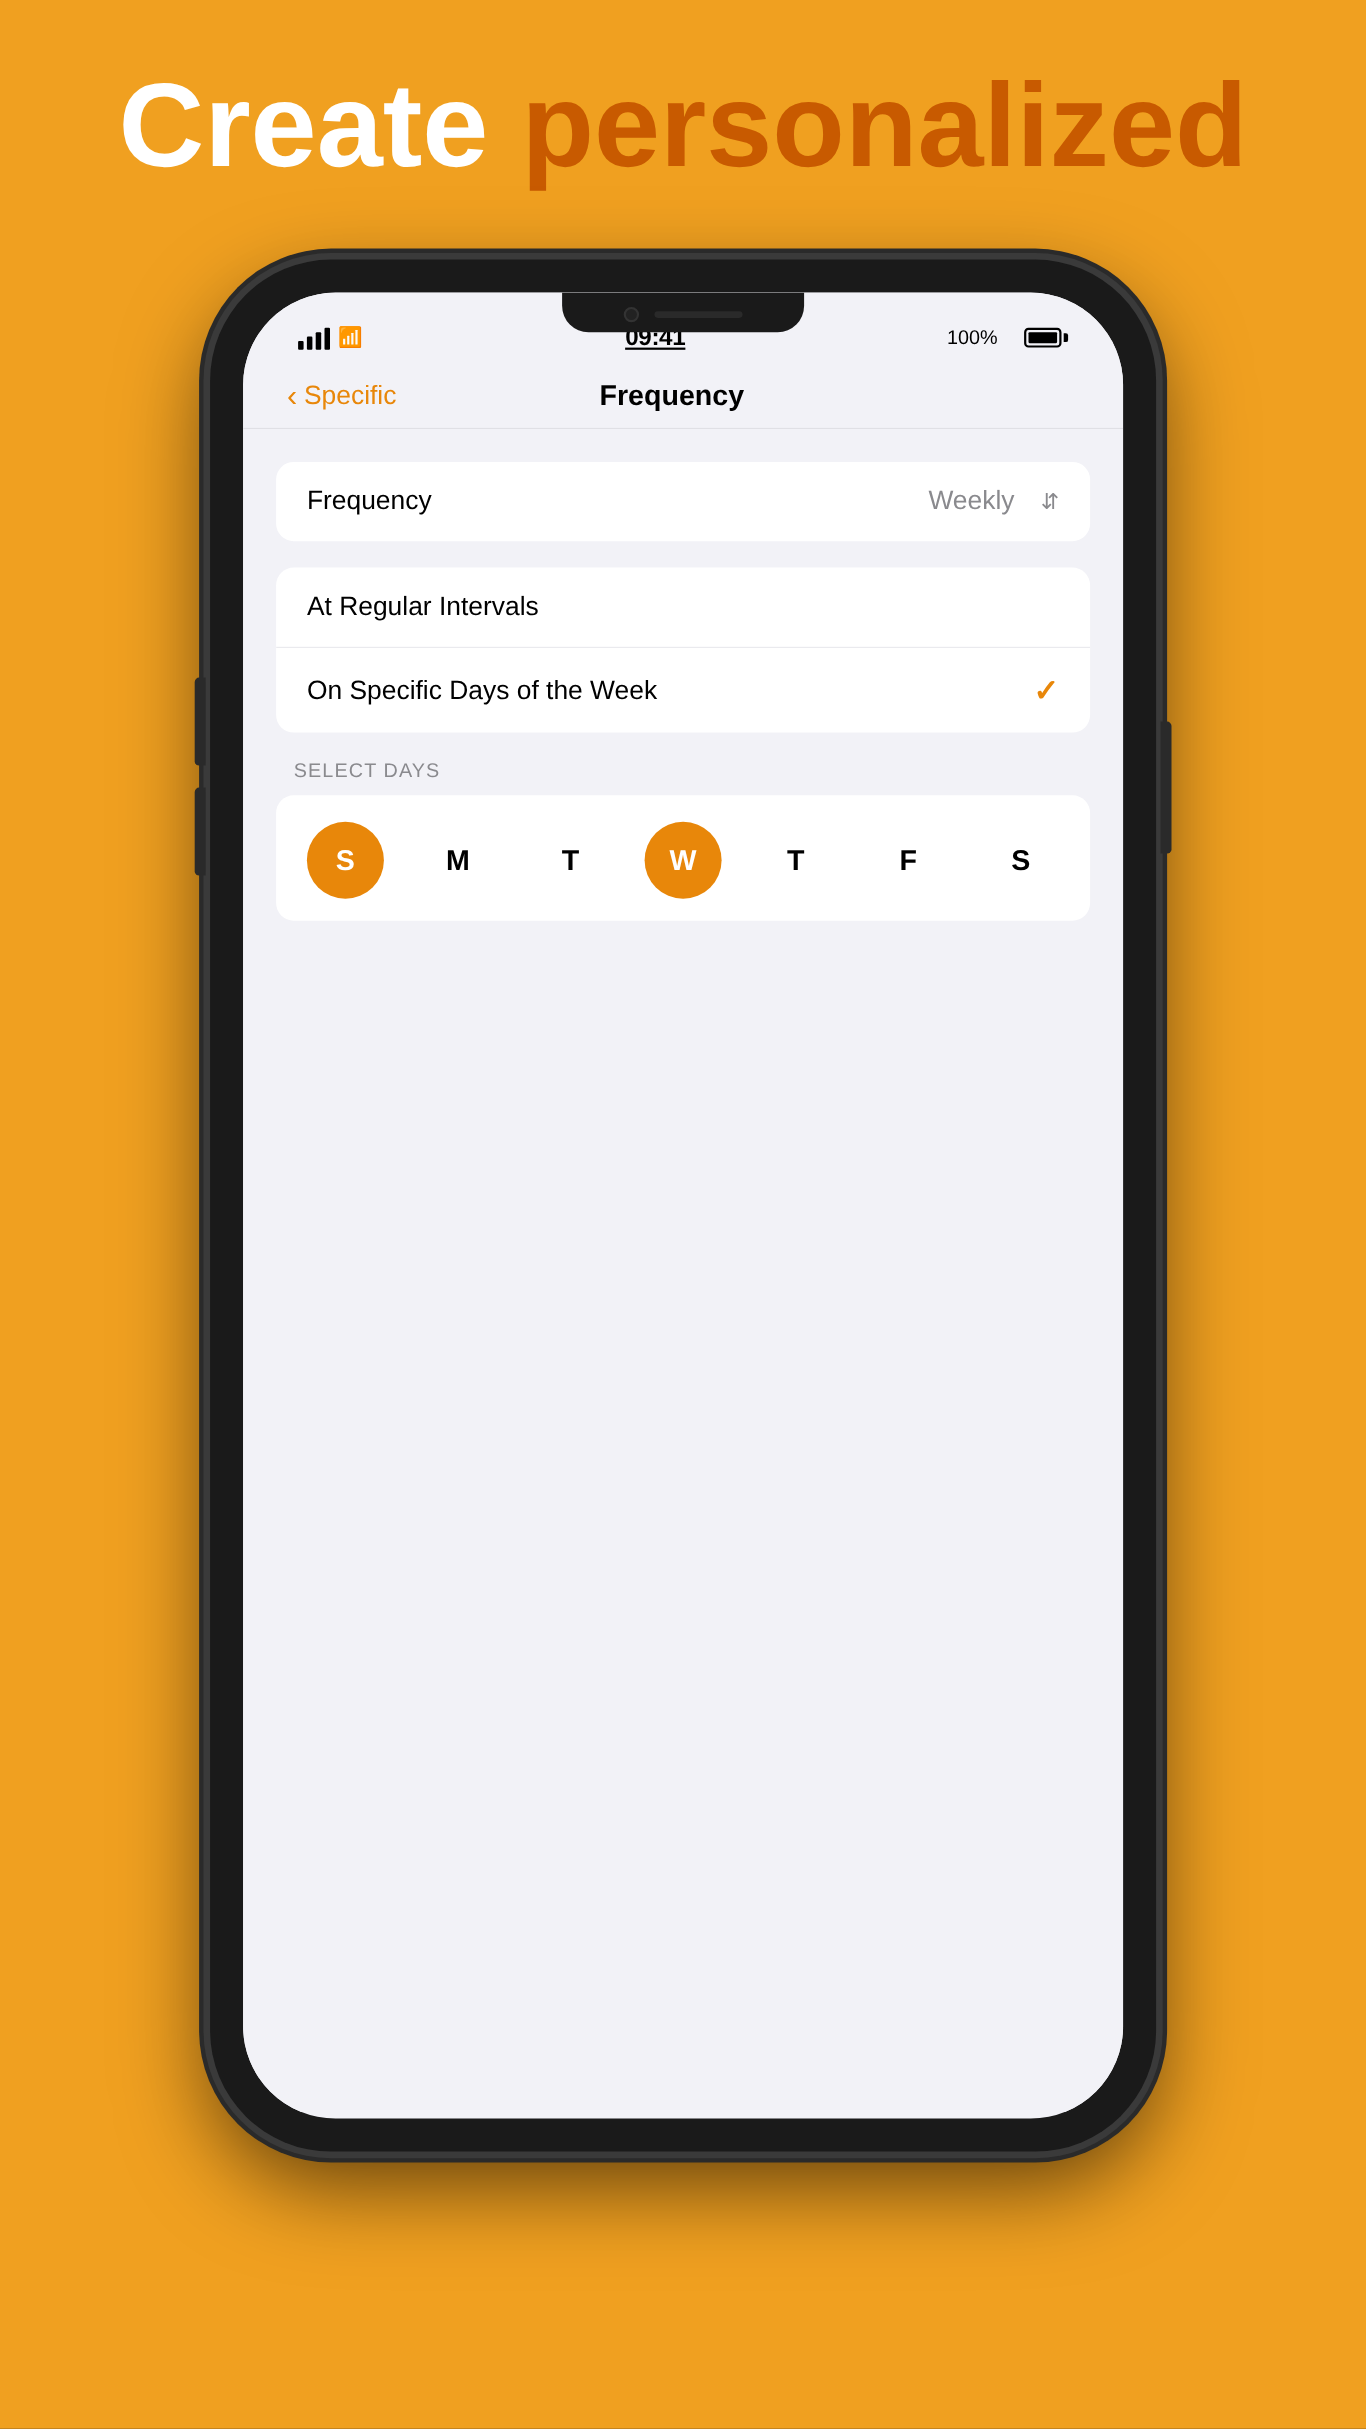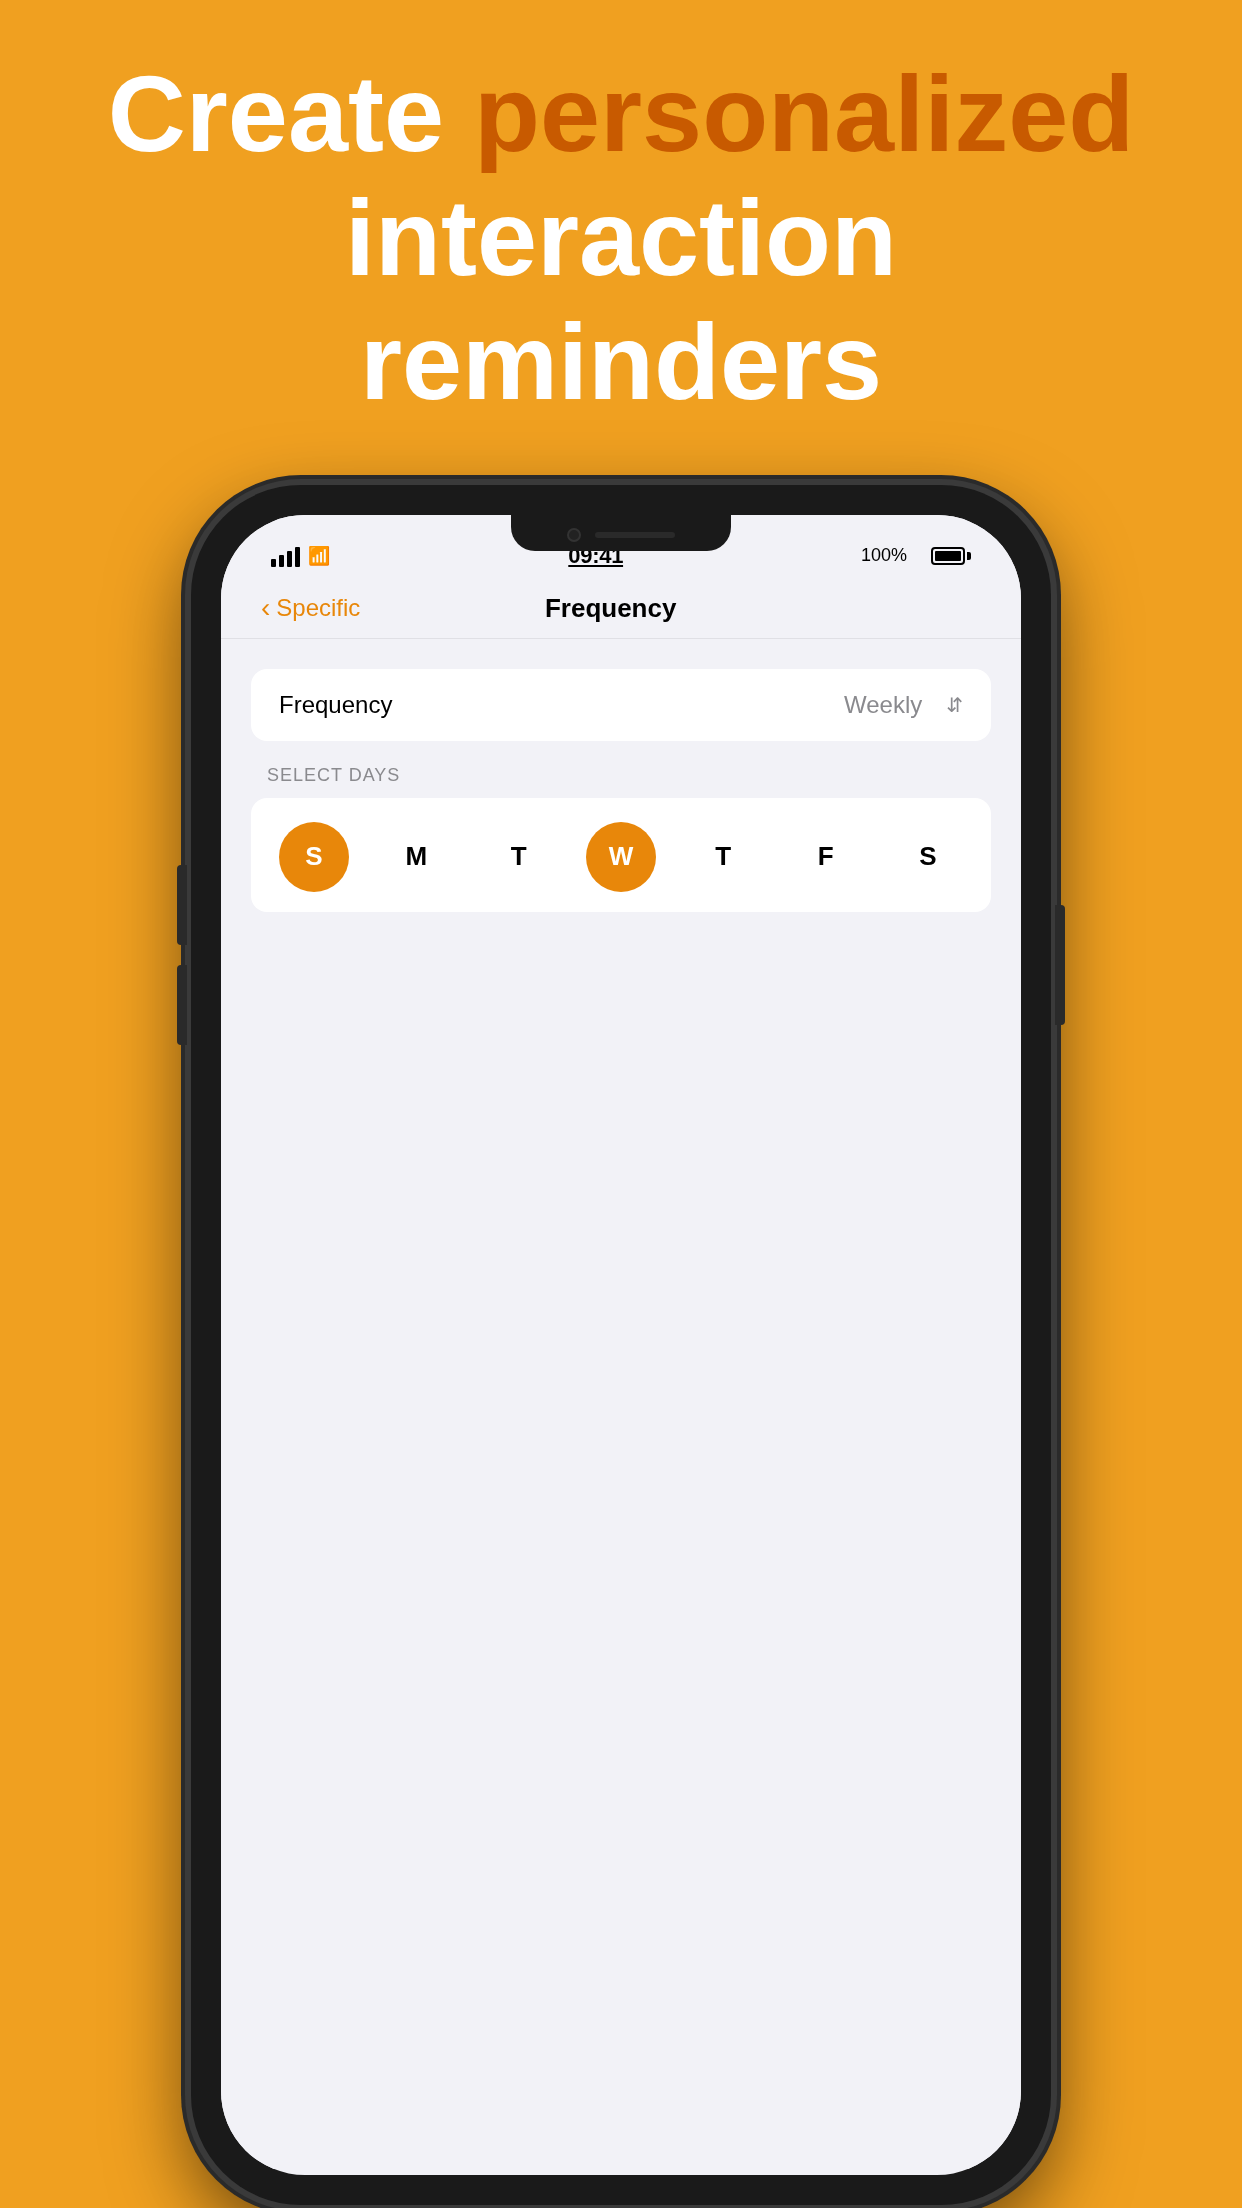--- a/index.html
+++ b/index.html
@@ -359,21 +359,20 @@
       padding: 10px 16px 0 16px;
     }
   </style>
 </head>
 <body>
 
 <div class="header-text">
   <h1>
     <span>Create </span><span class="highlight">personalized</span>
     <br>
-    <span>interaction reminders</span>
   </h1>
 </div>
 
 <div class="phone-wrapper">
   <div class="phone-shell">
     <div class="btn-volume-up"></div>
     <div class="btn-volume-down"></div>
     <div class="btn-power"></div>
 
     <div class="phone-screen">
@@ -419,20 +418,29 @@
         <div class="card">
           <div class="card-row">
             <span class="card-row-label">Frequency</span>
             <span class="card-row-value">
               <span>Weekly</span>
               <span class="chevron-updown">⇵</span>
             </span>
           </div>
         </div>
 
+        <div class="card">
+          <div class="card-row">
+            <span class="card-row-label">At Regular Intervals</span>
+          </div>
+          <div class="card-row">
+            <span class="card-row-label">On Specific Days of the Week</span>
+            <span class="checkmark">✓</span>
+          </div>
+        </div>
 
         <div class="section-header">SELECT DAYS</div>
         <div class="days-card">
           <div class="days-row">
             <div class="day-circle selected">S</div>
             <div class="day-circle unselected">M</div>
             <div class="day-circle unselected">T</div>
             <div class="day-circle selected">W</div>
             <div class="day-circle unselected">T</div>
             <div class="day-circle unselected">F</div>

